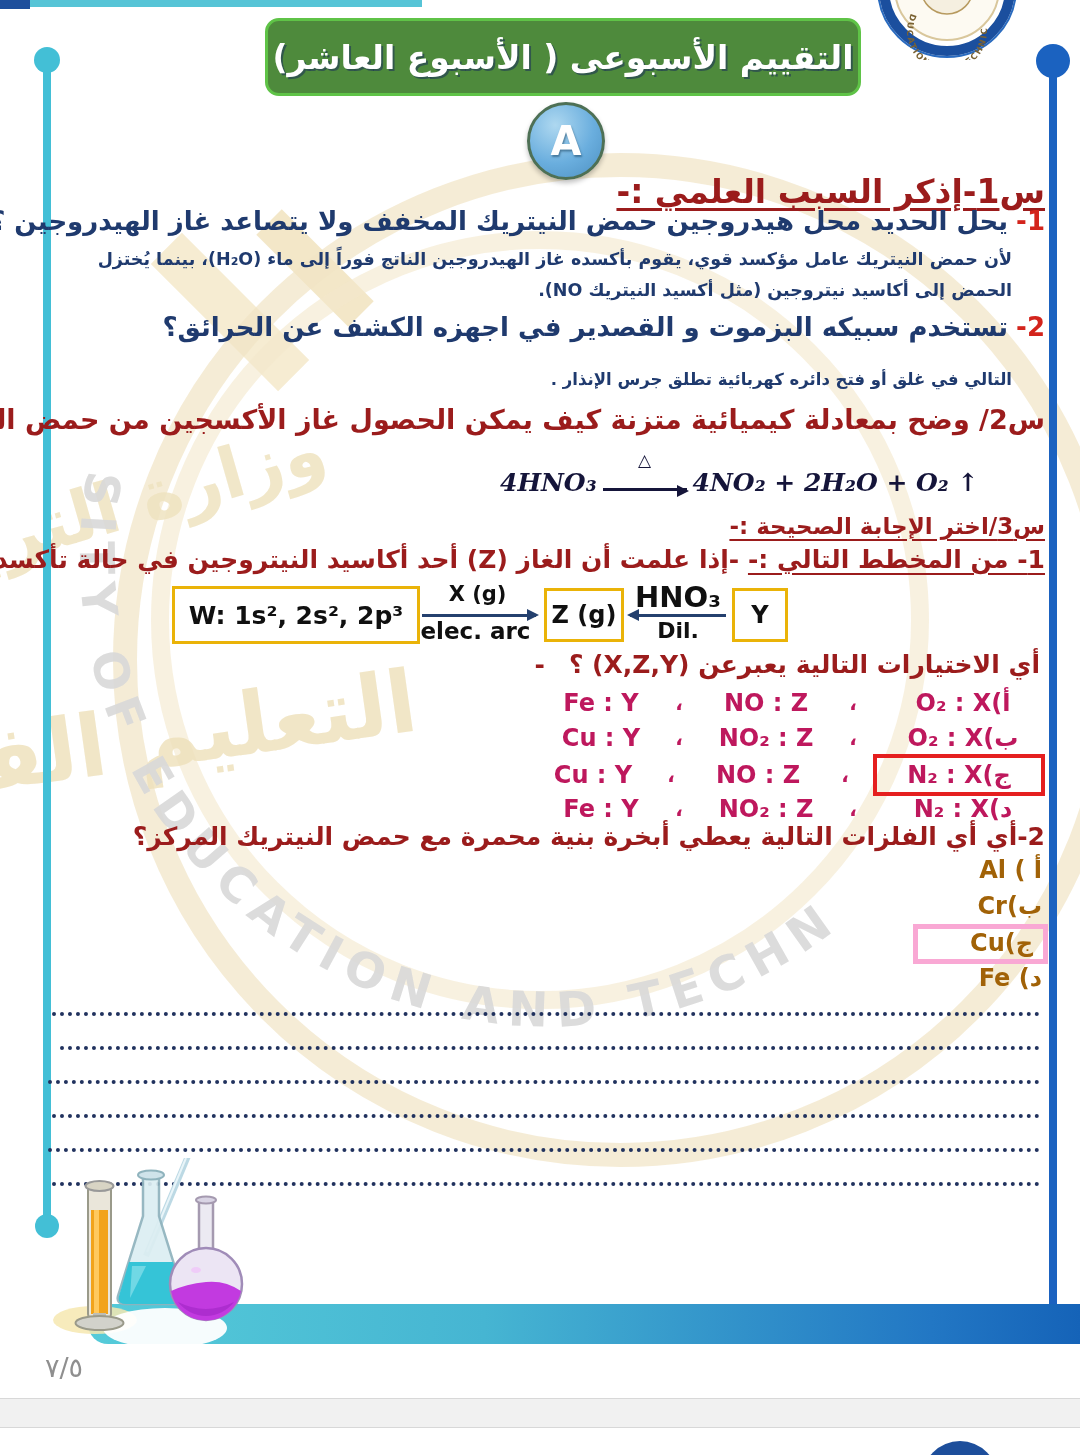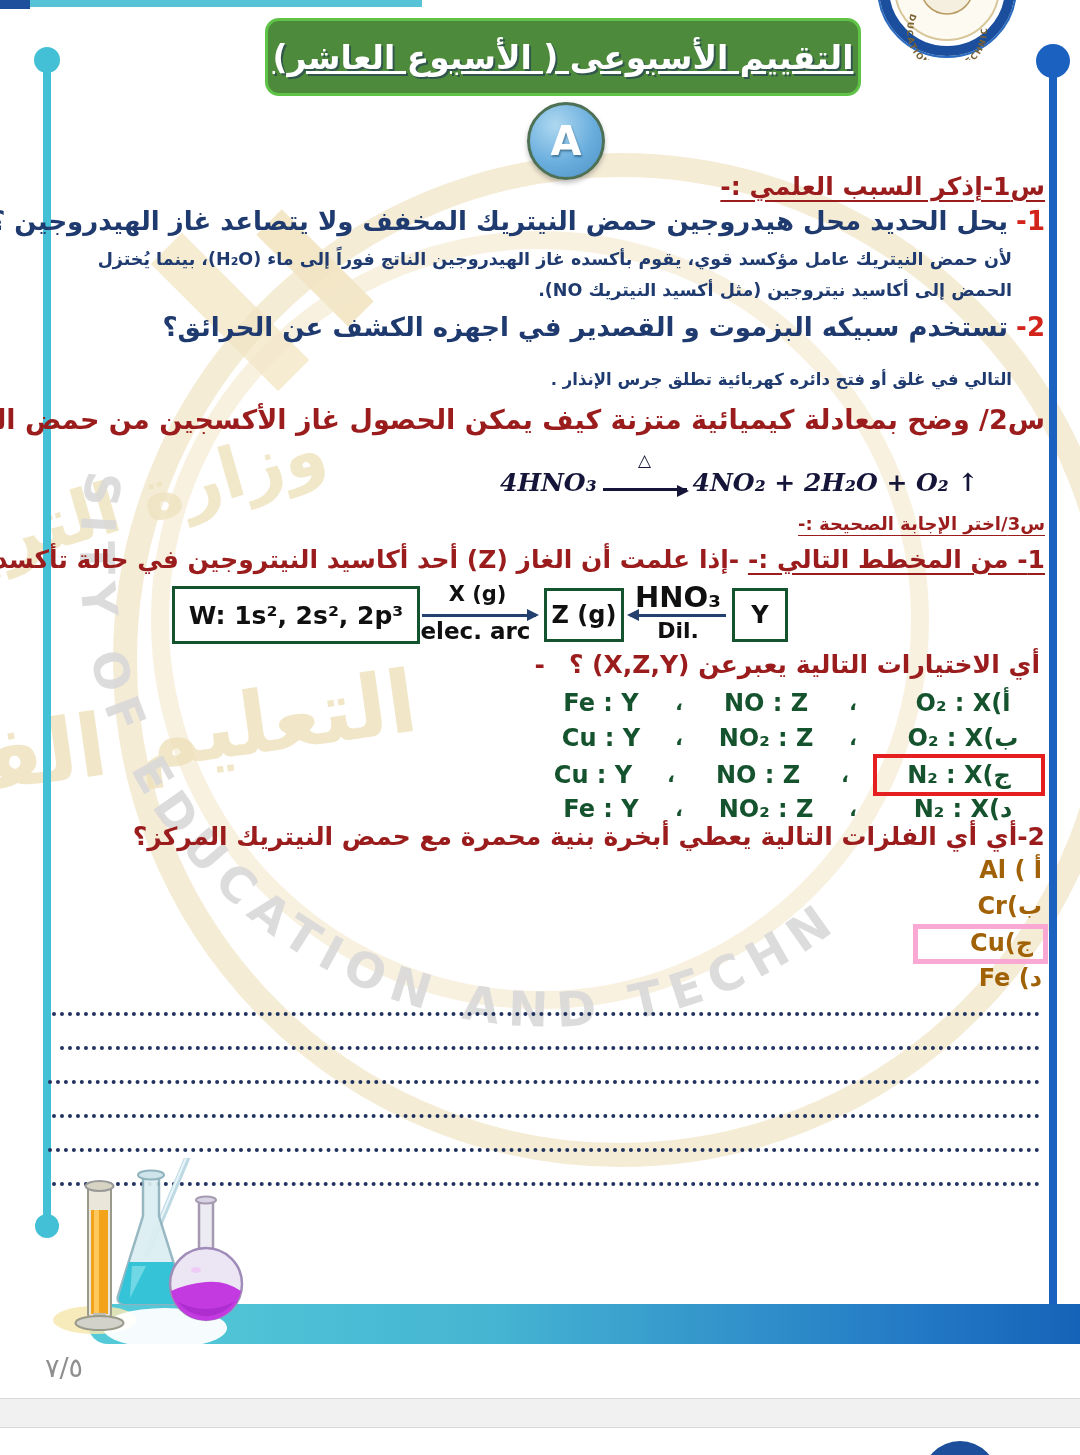--- a/index.html
+++ b/index.html
@@ -14,54 +14,54 @@
   
   .pin-dot{border-radius:50%;}
   .teal{background:#43bfd6;}
   .blue{background:#1b62c0;}
   .left-line{left:43px;top:58px;width:8px;height:1160px;background:#43bfd6;}
   .right-line{left:1049px;top:58px;width:8px;height:1247px;background:#1b62c0;}
 
   
   .banner{left:265px;top:18px;width:590px;height:72px;background:#4e8a3c;border:3px solid #5fc347;
           border-radius:14px;display:flex;align-items:center;justify-content:center;}
-  .banner span{color:#fff;font-size:33px;font-weight:bold;text-shadow:2px 2px 0 rgba(25,45,90,.55);text-decoration:underline;}
+  .banner span{color:#fff;font-size:33px;font-weight:bold;text-shadow:2px 2px 0 rgba(25,45,90,.55);}
   .a-badge{left:527px;top:102px;width:72px;height:72px;border-radius:50%;
            background:radial-gradient(circle at 35% 28%,#aed8f0,#6aaede 55%,#4d90c2);
            border:3px solid #4e7055;display:flex;align-items:center;justify-content:center;
            box-shadow:0 3px 5px rgba(0,0,0,.25);}
   .a-badge span{color:#fff;font-size:40px;font-weight:bold;text-shadow:1px 2px 2px rgba(20,60,90,.5);}
 
   
   .rtl{direction:rtl;white-space:nowrap;}
   .maroon{color:#9b1c1c;}
   .navy{color:#1f3a6e;}
   .red-num{color:#d3241c;}
-  .sec-head{right:35px;font-size:25px;font-weight:bold;text-decoration:underline;text-underline-offset:5px;}
+  .sec-head{right:35px;font-size:33px;font-weight:bold;text-decoration:underline;text-underline-offset:5px;}
   .q-line{right:35px;font-size:26px;font-weight:bold;}
   .q-line .qnum{margin-left:8px;}
   .ans{right:68px;font-size:17.5px;font-weight:bold;}
   .big-red{right:35px;font-size:27px;font-weight:bold;}
   .intro{right:38px;font-size:17px;font-weight:bold;}
   .u{text-decoration:underline;text-underline-offset:5px;}
 
   
   .equation{left:500px;top:468px;width:420px;text-align:center;direction:ltr;
             font-family:"DejaVu Serif",serif;font-style:italic;font-weight:600;
             font-size:25px;color:#15153a;white-space:nowrap;}
   .rxn-arrow{display:inline-block;position:relative;width:84px;height:16px;
              border-bottom:3px solid #15153a;margin:0 6px;}
   .rxn-arrow:after{content:"";position:absolute;right:-2px;bottom:-9px;width:0;height:0;
              border-left:12px solid #15153a;border-top:6px solid transparent;border-bottom:6px solid transparent;}
   .delta{position:absolute;left:50%;top:-22px;transform:translateX(-50%);
          font-style:normal;font-size:17px;font-weight:bold;}
 
   
   .diagram{left:172px;top:586px;width:640px;height:64px;direction:ltr;color:#101010;}
-  .dbox{position:absolute;border:3px solid #14532d;background:rgba(255,255,255,.85);
+  .dbox{position:absolute;border:3px solid #eab308;background:rgba(255,255,255,.85);
         display:flex;align-items:center;justify-content:center;font-weight:bold;}
   .w-box{left:0;top:0;width:242px;height:52px;font-size:25px;}
   .z-box{left:372px;top:2px;width:74px;height:48px;font-size:24px;}
   .y-box{left:560px;top:2px;width:50px;height:48px;font-size:24px;}
   .arr{position:absolute;border-top:3.5px solid #24406e;height:0;}
   .arr1{left:250px;top:28px;width:114px;}
   .arr1:after{content:"";position:absolute;right:-3px;top:-8px;width:0;height:0;
               border-left:12px solid #24406e;border-top:6px solid transparent;border-bottom:6px solid transparent;}
   .arr2{left:458px;top:28px;width:96px;}
   .arr2:before{content:"";position:absolute;left:-3px;top:-8px;width:0;height:0;
@@ -69,21 +69,21 @@
   .dlab{position:absolute;font-weight:bold;text-align:center;white-space:nowrap;}
   .lab-x{left:243px;top:-4px;width:125px;font-size:21px;}
   .lab-arc{left:236px;top:32px;width:135px;font-size:23px;}
   .lab-hno3{left:450px;top:-6px;width:112px;font-size:29px;}
   .lab-dil{left:456px;top:32px;width:100px;font-size:22px;}
 
   
   .choice-prompt{right:40px;top:650px;font-size:25px;font-weight:bold;direction:ltr;
                  display:flex;gap:24px;align-items:baseline;}
   .opt-row{position:absolute;right:35px;display:flex;direction:ltr;align-items:center;
-           color:#14532d;font-weight:bold;font-size:24px;}
+           color:#be185d;font-weight:bold;font-size:24px;}
   .c-y{width:100px;text-align:center;}
   .c-comma{width:56px;text-align:center;font-size:20px;}
   .c-z{width:118px;text-align:center;}
   .c-group{min-width:148px;display:flex;justify-content:center;padding:3px 8px;align-items:center;}
   .boxed{border:4px solid #e51f1f;}
   .metal-row{position:absolute;right:38px;font-size:24px;font-weight:bold;color:#a16207;direction:ltr;text-align:right;}
   .metal-boxed{border:5px solid #f9a8d4;padding:0 10px 2px 52px;right:32px;}
 
   
   .dotline{position:absolute;left:52px;right:40px;border-top:4px dotted #21325e;}
@@ -158,21 +158,21 @@
   <div class="abs rtl q-line z2" style="top:312px;">
     <span class="qnum red-num">2-</span><span class="navy">تستخدم سبيكه البزموت و القصدير في اجهزه الكشف عن الحرائق؟</span>
   </div>
   <div class="abs rtl ans navy z2" style="top:370px;font-size:16.5px;">التالي في غلق أو فتح دائره كهربائية تطلق جرس الإنذار .</div>
 
   <div class="abs rtl big-red maroon z2" style="top:404px;">س2/ وضح بمعادلة كيميائية متزنة كيف يمكن  الحصول غاز الأكسجين من حمض النيتريك.</div>
   <div class="abs equation z2">
     <span>4HNO₃</span><span class="rxn-arrow"><span class="delta">△</span></span><span>4NO₂ + 2H₂O + O₂ ↑</span>
   </div>
 
-  <div class="abs rtl sec-head maroon z2" style="top:513px;font-size:18px;margin-left:14px;">س3/اختر الإجابة الصحيحة :-</div>
+  <div class="abs rtl sec-head maroon z2" style="top:513px;font-size:23px;margin-left:14px;">س3/اختر الإجابة الصحيحة :-</div>
   <div class="abs rtl maroon z2" style="top:545px;right:35px;font-size:25px;font-weight:bold;">
     <span class="u">1- من المخطط التالي :-</span><span> -إذا علمت أن الغاز (Z) أحد أكاسيد النيتروجين في حالة تأكسده (+2) .</span>
   </div>
 
   <div class="abs diagram z2">
     <div class="dbox w-box">W: 1s², 2s², 2p³</div>
     <div class="arr arr1"></div>
     <div class="dlab lab-x">X (g)</div>
     <div class="dlab lab-arc">elec. arc</div>
     <div class="dbox z-box">Z (g)</div>

